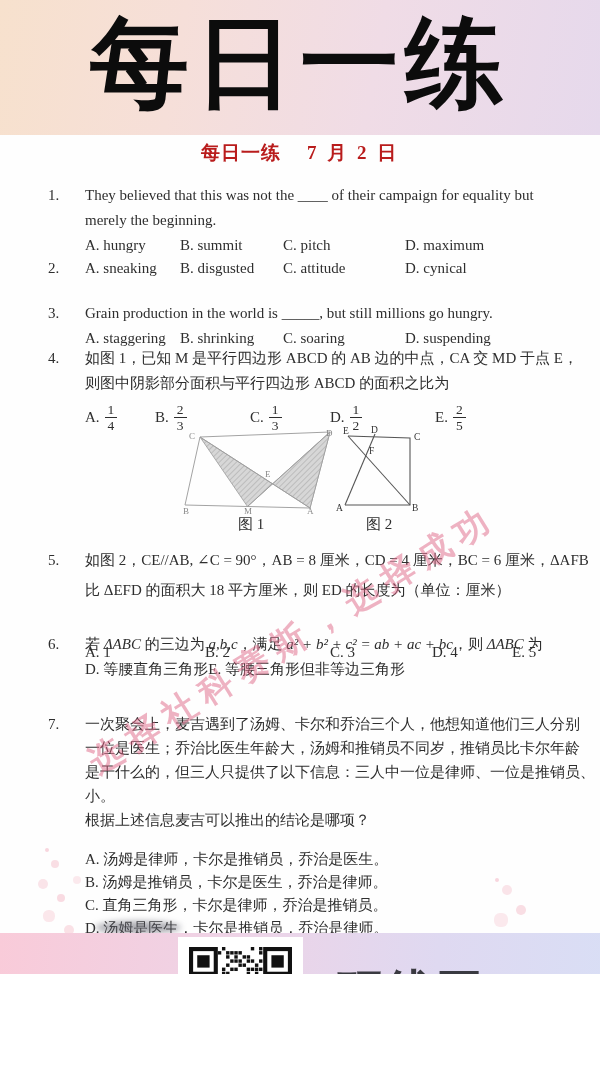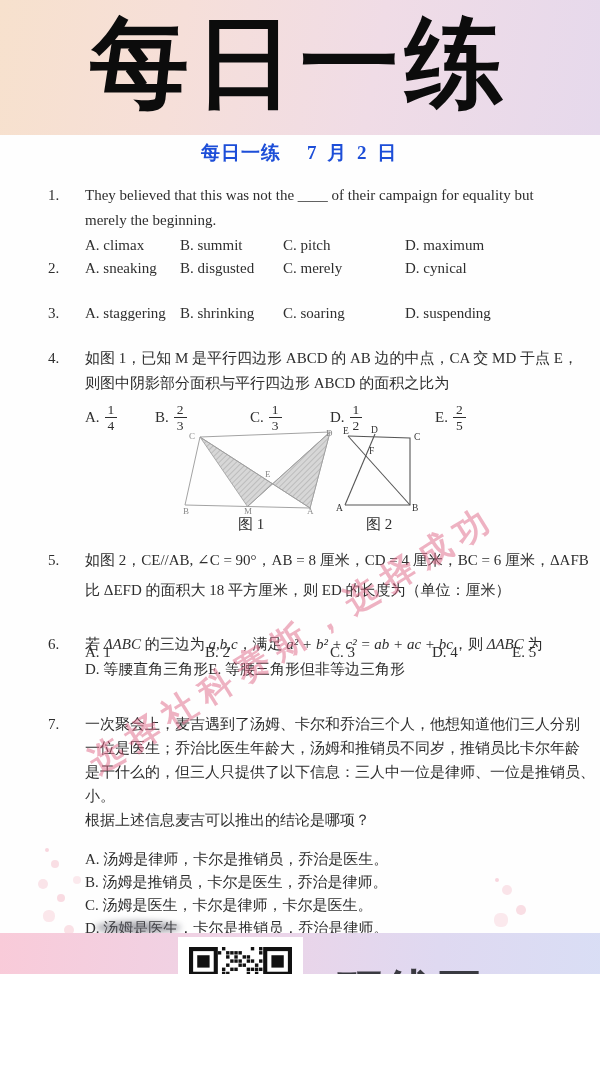--- a/index.html
+++ b/index.html
@@ -6,21 +6,21 @@
   #page{position:relative;width:600px;height:974px;overflow:hidden;background:#fefefe;
         font-family:"Liberation Serif","DejaVu Serif",serif;color:#2e2e2e;}
 
   
   .banner{position:absolute;left:0;top:0;width:600px;height:135px;
           background:linear-gradient(100deg,#f7e1cd 0%,#f6dfd9 30%,#f0dce6 62%,#e6d9ec 100%);}
   .banner-title{position:absolute;left:0;top:8px;width:600px;text-align:center;
           font-weight:700;font-size:99px;letter-spacing:6px;color:#0c0c0c;line-height:112px;}
 
   
-  .subheader{position:absolute;left:0;top:140px;width:600px;text-align:center;font-size:19px;font-weight:700;color:#1d4ed8;}
+  .subheader{position:absolute;left:0;top:140px;width:600px;text-align:center;font-size:19px;font-weight:700;color:#b91c1c;}
   .subheader .sh-title{font-family:"Liberation Sans","DejaVu Sans",sans-serif;letter-spacing:1px;}
   .subheader .sh-date{margin-left:26px;letter-spacing:3px;}
 
   
   .q{position:absolute;left:48px;width:524px;font-size:15px;line-height:25px;}
   .qnum{position:absolute;left:0;top:0;}
   .qbody{margin-left:37px;}
   .qline{white-space:nowrap;}
   .opts span{display:inline-block;}
   .opts-en span:nth-child(1){width:95px;}
@@ -93,37 +93,38 @@
   <div class="subheader">
     <span class="sh-title">每日一练</span><span class="sh-date">7 月 2 日</span>
   </div>
 
   <div class="q" style="top:183px">
     <span class="qnum">1.</span>
     <div class="qbody">
       <div class="qline">They believed that this was not the ____ of their campaign for equality but</div>
       <div class="qline">merely the beginning.</div>
       <div class="opts opts-en">
-        <span>A. climax</span><span>B. summit</span><span>C. pitch</span><span>D. maximum</span>
+        <span>A. hungry</span><span>B. summit</span><span>C. pitch</span><span>D. maximum</span>
       </div>
     </div>
   </div>
 
   <div class="q" style="top:256px">
     <span class="qnum">2.</span>
     <div class="qbody">
       <div class="opts opts-en">
-        <span>A. sneaking</span><span>B. disgusted</span><span>C. merely</span><span>D. cynical</span>
+        <span>A. sneaking</span><span>B. disgusted</span><span>C. attitude</span><span>D. cynical</span>
       </div>
     </div>
   </div>
 
   <div class="q" style="top:301px">
     <span class="qnum">3.</span>
     <div class="qbody">
+      <div class="qline">Grain production in the world is _____, but still millions go hungry.</div>
       <div class="opts opts-en">
         <span>A. staggering</span><span>B. shrinking</span><span>C. soaring</span><span>D. suspending</span>
       </div>
     </div>
   </div>
 
   <div class="q" style="top:346px">
     <span class="qnum">4.</span>
     <div class="qbody">
       <div class="qline">如图 1，已知 M 是平行四边形 ABCD 的 AB 边的中点，CA 交 MD 于点 E，</div>
@@ -231,21 +232,21 @@
     <span class="qnum">7.</span>
     <div class="qbody">
       <div class="qline">一次聚会上，麦吉遇到了汤姆、卡尔和乔治三个人，他想知道他们三人分别</div>
       <div class="qline">一位是医生；乔治比医生年龄大，汤姆和推销员不同岁，推销员比卡尔年龄</div>
       <div class="qline">是干什么的，但三人只提供了以下信息：三人中一位是律师、一位是推销员、</div>
       <div class="qline">小。</div>
       <div class="qline">根据上述信息麦吉可以推出的结论是哪项？</div>
       <div class="q7opts" style="margin-top:16px">
         <div>A. 汤姆是律师，卡尔是推销员，乔治是医生。</div>
         <div>B. 汤姆是推销员，卡尔是医生，乔治是律师。</div>
-        <div>C. 汤姆是医生，卡尔是律师，卡尔是医生。</div>
+        <div>C. 直角三角形，卡尔是律师，乔治是推销员。</div>
         <div>D. 汤姆是医生，卡尔是推销员，乔治是律师。</div>
         <div>E. 汤姆是推销员，卡尔是律师，乔治是医生。</div>
       </div>
     </div>
   </div>
 
   <div class="watermark">选择社科赛斯，选择成功</div>
   <div class="specks" style="left:45px;top:848px"></div>
   <div class="specks right" style="left:495px;top:878px"></div>
   <div class="smudge"></div>

